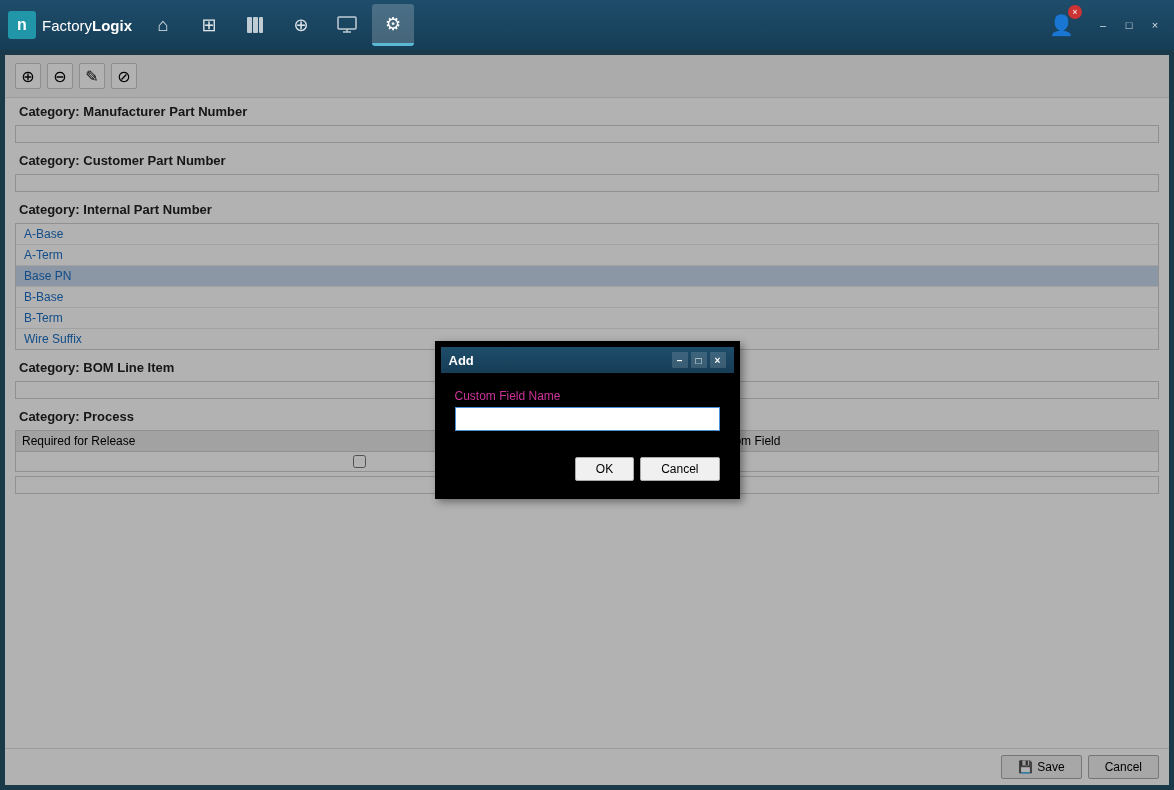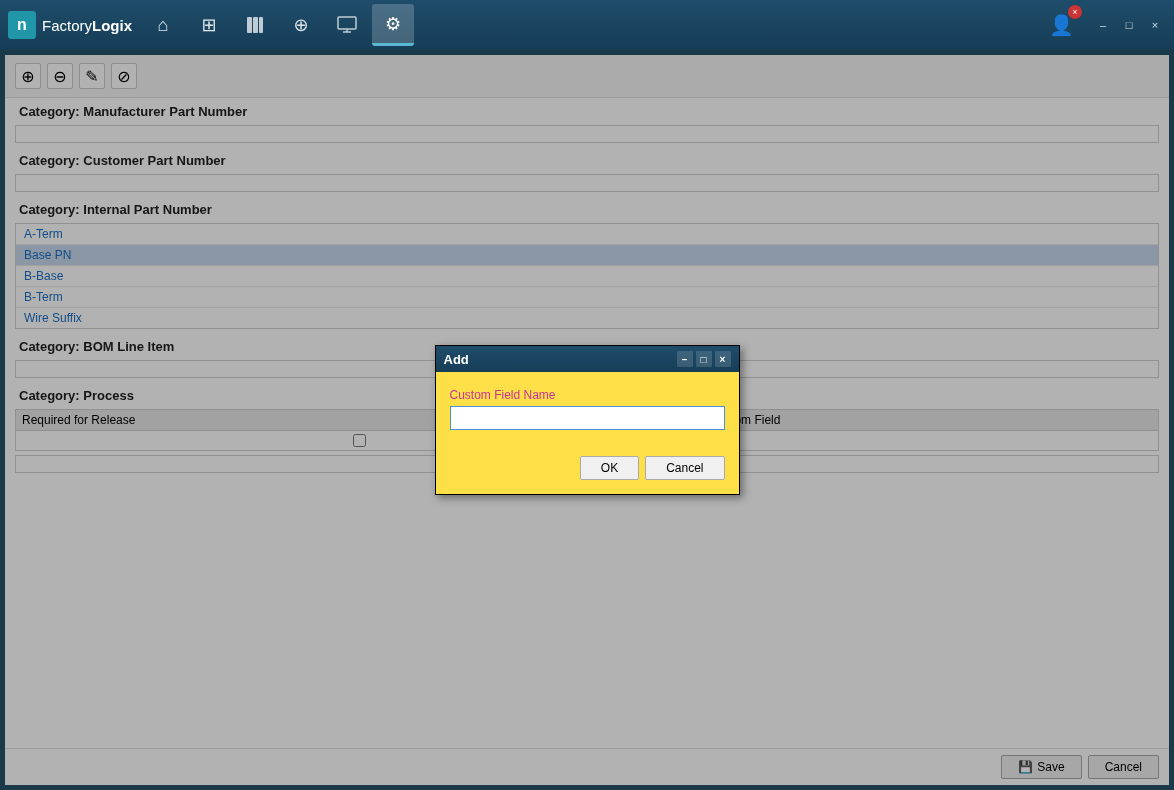--- a/index.html
+++ b/index.html
@@ -244,22 +244,22 @@
       top: 0; left: 0; right: 0; bottom: 0;
       background: rgba(0,0,0,0.3);
       display: flex;
       align-items: center;
       justify-content: center;
       z-index: 100;
     }
 
     
     .dialog {
-      background: #fde047;
-      border: 1px solid #000000;
+      background: #000000;
+      border: 6px solid #000000;
       box-shadow: 3px 3px 8px rgba(0,0,0,0.4);
       width: 305px;
       min-height: 150px;
     }
     .dialog-titlebar {
       background: linear-gradient(to bottom, #1e4d6b, #163d56);
       color: white;
       padding: 5px 8px;
       font-size: 13px;
       font-weight: 600;
@@ -377,20 +377,21 @@
         <span>Category: </span><span>Customer Part Number</span>
       </div>
       <div class="empty-list"></div>
     </div>
 
     <div class="category-section">
       <div class="category-header">
         <span>Category: </span><span>Internal Part Number</span>
       </div>
       <div class="items-list">
+        <div class="list-item">A-Base</div>
         <div class="list-item">A-Term</div>
         <div class="list-item selected">Base PN</div>
         <div class="list-item">B-Base</div>
         <div class="list-item">B-Term</div>
         <div class="list-item">Wire Suffix</div>
       </div>
     </div>
 
     <div class="category-section">
       <div class="category-header">

